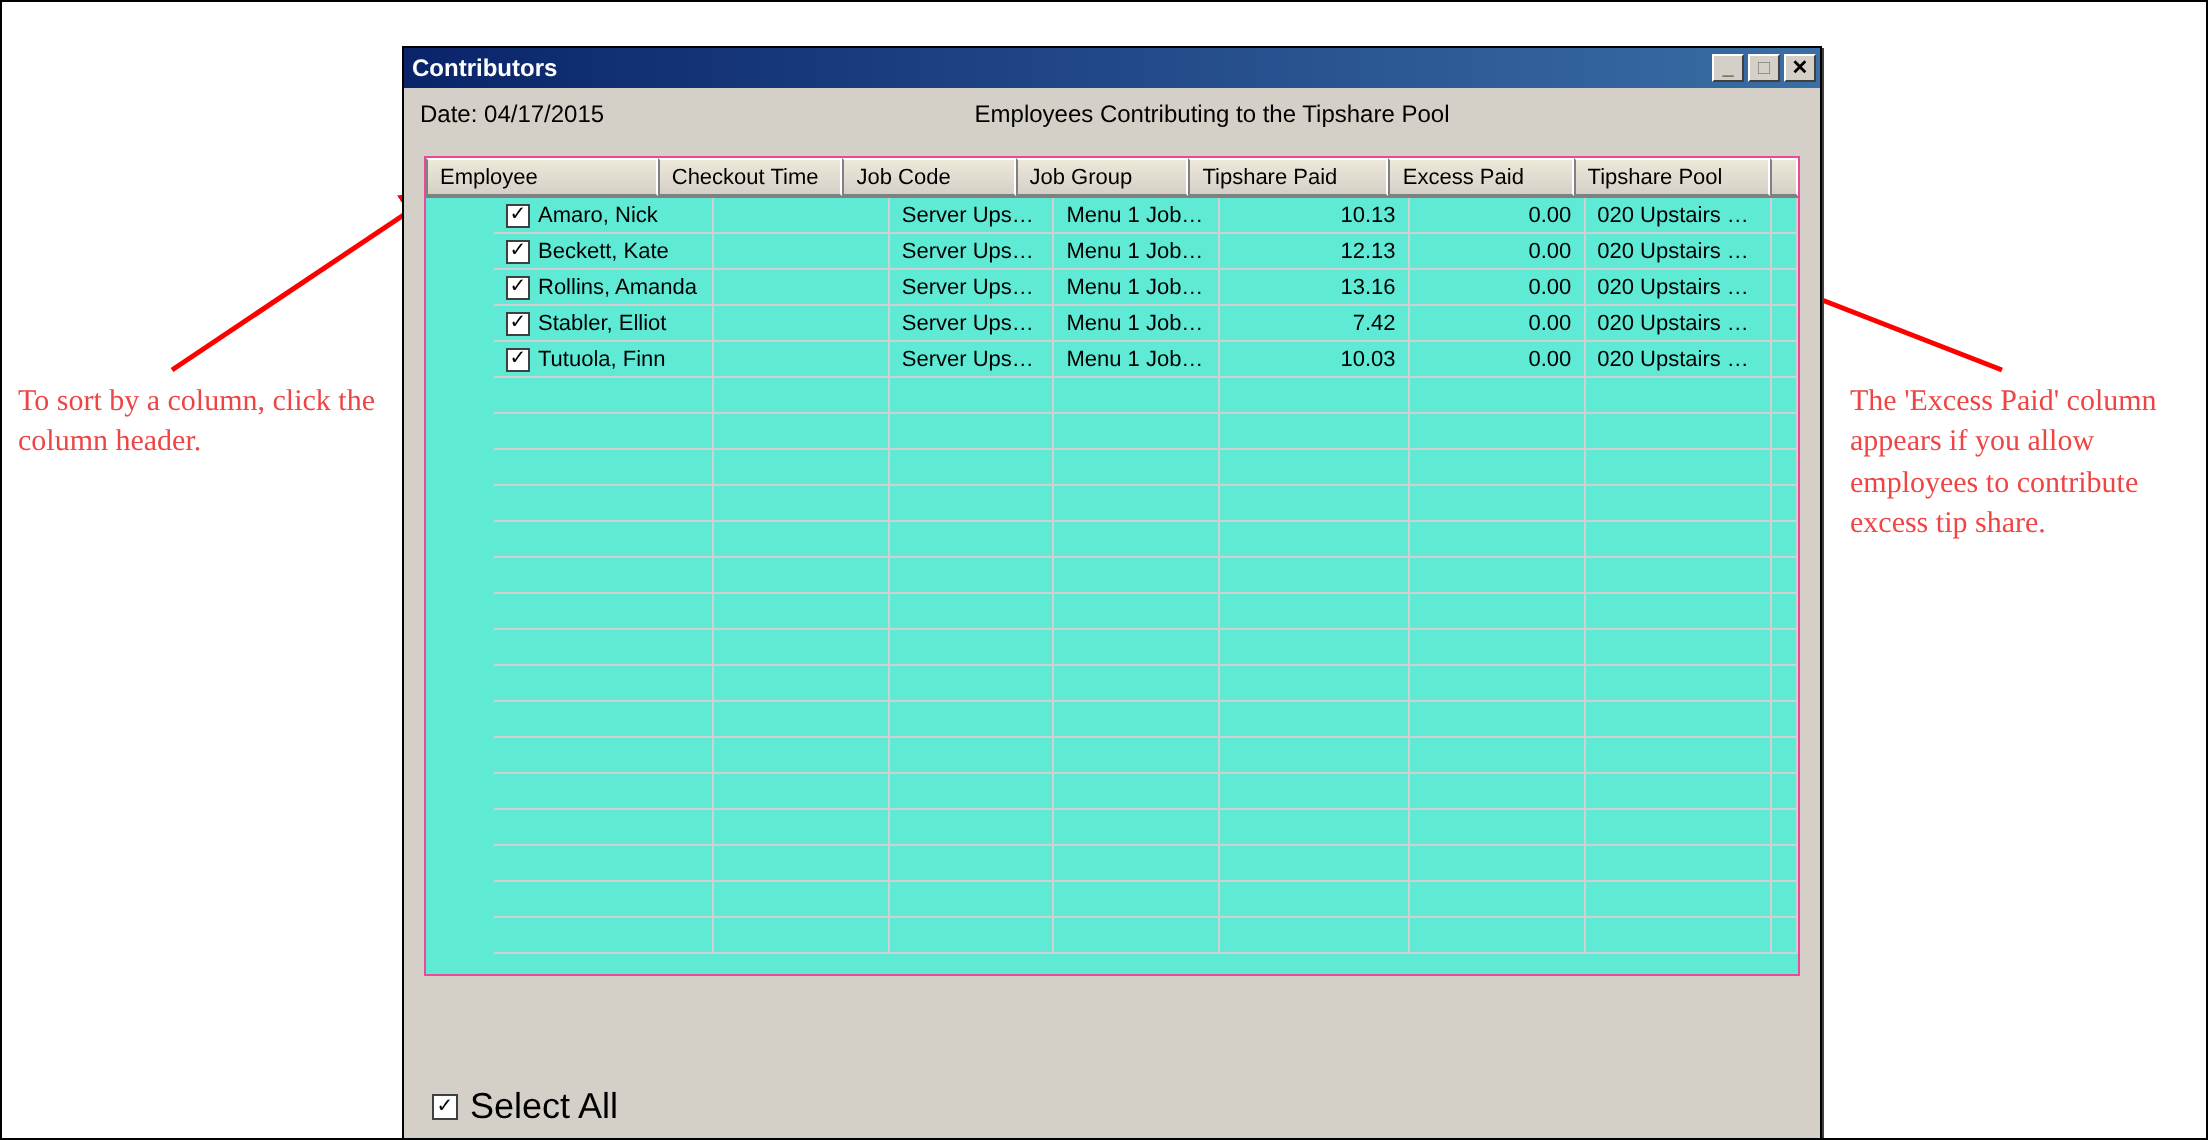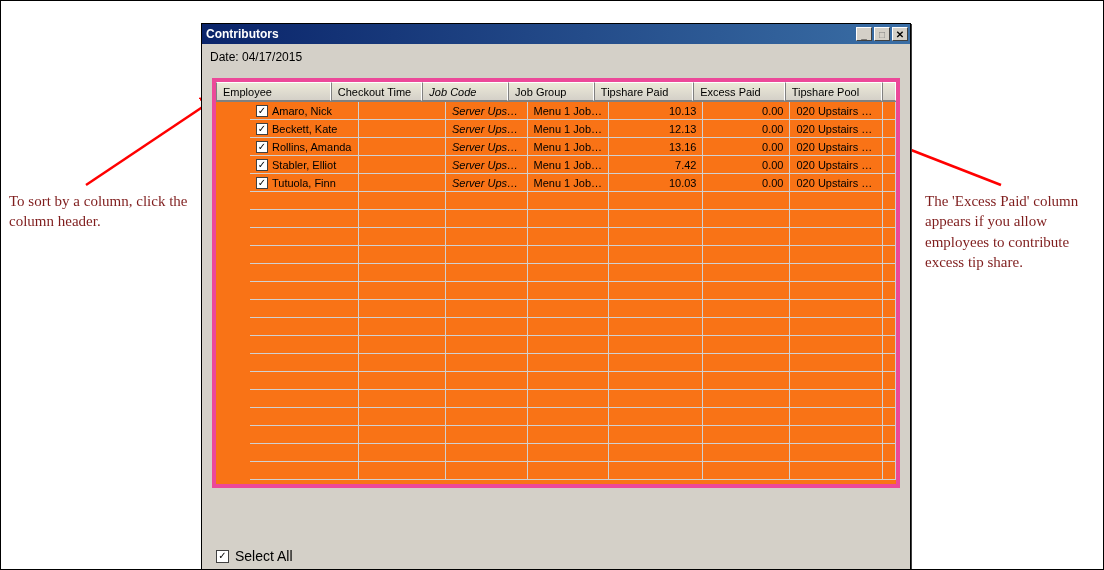--- a/index.html
+++ b/index.html
@@ -11,21 +11,21 @@
     color:#000;
     background:#fff;
     position:relative;
     border:1px solid #000;
   }
   
   .annot {
     position:absolute;
     font-family: Georgia, 'Times New Roman', serif;
     font-size:15px;
-    color:#7f1d1d;
+    color:#ef4444;
     line-height:1.35;
   }
   .annot-left { left:8px; top:190px; width:180px; }
   .annot-right { right:8px; top:190px; width:170px; }
   
   svg.arrows { position:absolute; left:0; top:0; pointer-events:none; }
 
   
   .dialog {
     position:absolute;
@@ -64,22 +64,22 @@
     display:flex;
     padding:6px 8px 14px 8px;
     font-size:12px;
   }
   .info-row .date { width:200px; }
   .info-row .subtitle { flex:1; text-align:center; }
 
   
   .grid-wrap {
     margin:0 10px;
-    border:4px solid #ec4899;
-    background:#f97316;
+    border:1px solid #ec4899;
+    background:#5eead4;
     height:410px;
     overflow:hidden;
     position:relative;
   }
   .grid-head {
     display:flex;
     height:20px;
     background:#d4d0c8;
     border-bottom:1px solid #808080;
   }
@@ -113,32 +113,32 @@
     width:12px; height:12px;
     border:1px solid #404040;
     background:#fff;
     display:inline-flex; align-items:center; justify-content:center;
     font-size:10px; line-height:1;
     flex-shrink:0;
   }
   .chk::after { content:"✓"; color:#000; font-size:10px; }
 
   
-  .c1{width:118px;} .c2{width:94px;} .c3{width:88px;font-style:italic;}
+  .c1{width:118px;} .c2{width:94px;} .c3{width:88px;}
   .c4{width:88px;} .c5{width:102px;} .c6{width:94px;}
   .c7{width:100px;} .cX{flex:1;}
 
   .footer {
     position:absolute;
     left:0; right:0; bottom:0;
     padding:6px 14px 10px;
   }
   .select-all {
     display:flex; align-items:center; gap:6px;
-    font-size:14px; margin-bottom:10px;
+    font-size:18px; margin-bottom:10px;
   }
   .select-all .chk { width:13px; height:13px; }
   .btn-row { text-align:center; }
   .btn {
     display:inline-block;
     min-width:70px; height:23px;
     line-height:21px;
     margin:0 6px;
     background:#d4d0c8;
     border:1px solid #404040;
@@ -168,20 +168,21 @@
 <div class="dialog">
   <div class="titlebar">
     <span class="title">Contributors</span>
     <span class="win-btn">_</span>
     <span class="win-btn disabled">□</span>
     <span class="win-btn">✕</span>
   </div>
 
   <div class="info-row">
     <span class="date">Date: 04/17/2015</span>
+    <span class="subtitle">Employees Contributing to the Tipshare Pool</span>
     <span style="width:100px"></span>
   </div>
 
   <div class="grid-wrap">
     <div class="grid-head">
       <div class="col c1">Employee</div>
       <div class="col c2">Checkout Time</div>
       <div class="col c3">Job Code</div>
       <div class="col c4">Job Group</div>
       <div class="col c5">Tipshare Paid</div>

